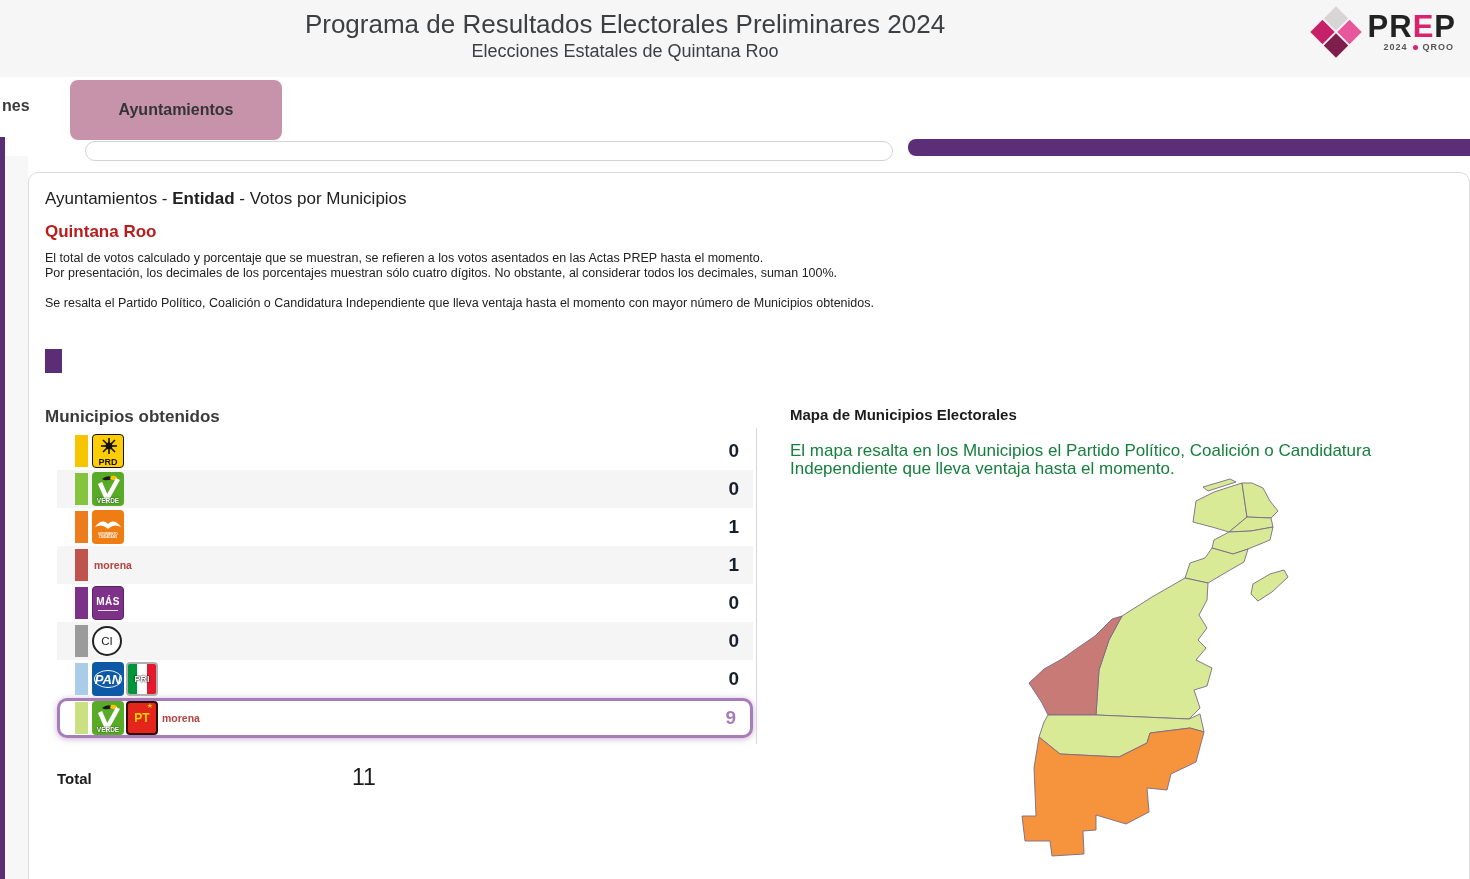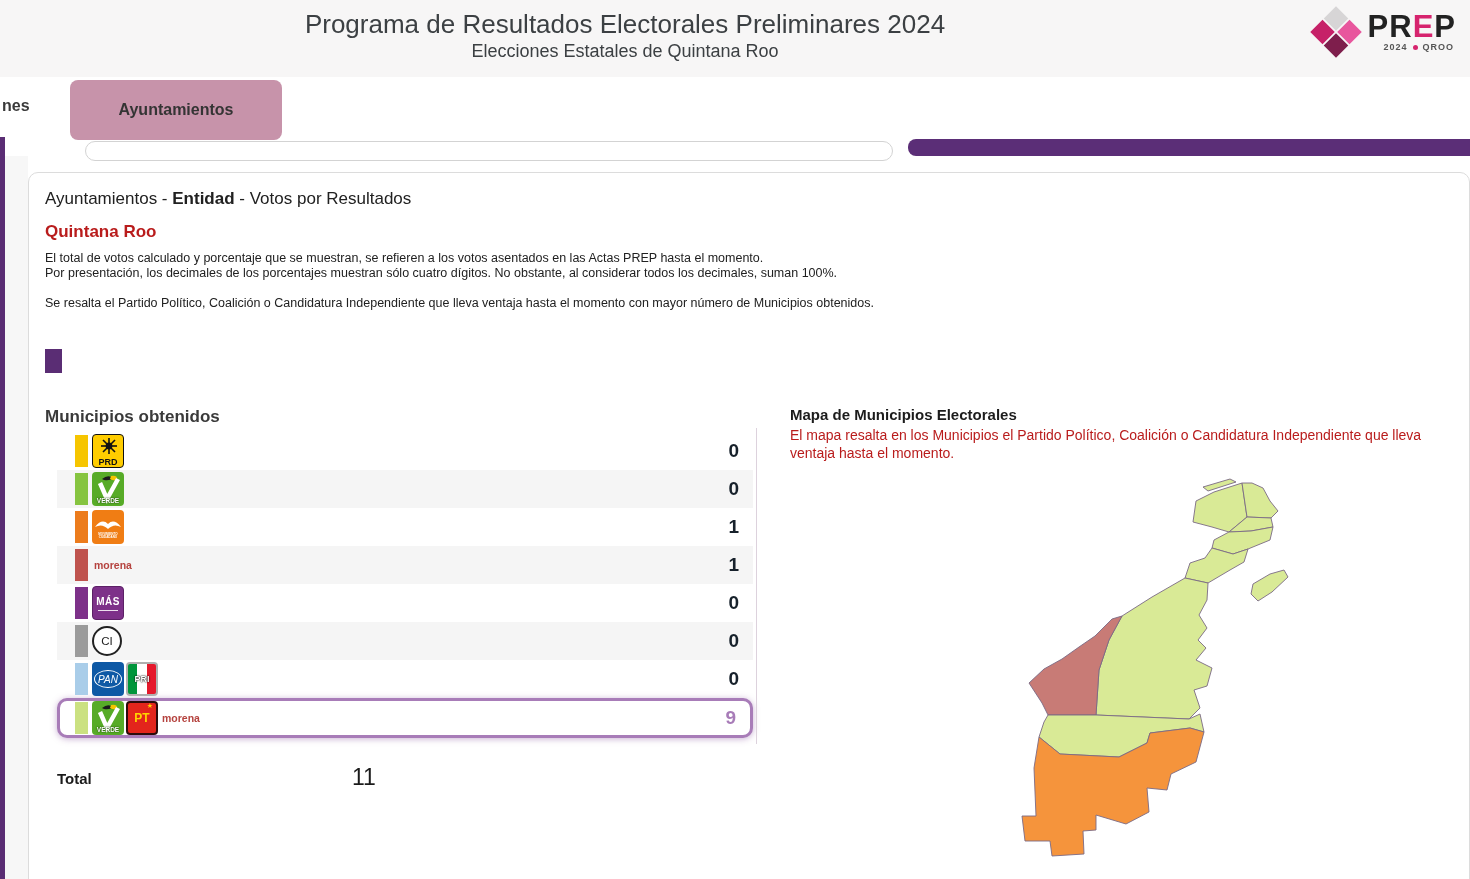--- a/index.html
+++ b/index.html
@@ -70,31 +70,31 @@
   .logo-mc{background:#f07d14;}
   .logo-mc .lbl{font-size:3px;color:#fff;line-height:3px;bottom:5px;}
   .logo-mas{background:#7d3189;border:1.5px solid #5c2166;}
   .logo-mas .mas-main{font-size:10px;font-weight:bold;color:#fff;letter-spacing:.5px;margin-top:-4px;}
   .logo-mas .mas-rule{position:absolute;bottom:8px;left:5px;right:5px;height:1px;background:rgba(255,255,255,.85);}
   .logo-ci{width:30px;height:30px;border-radius:50%;border:2.5px solid #222;background:#fff;}
   .logo-ci .ci-txt{font-size:11.5px;color:#222;font-weight:normal;}
   .logo-pan{background:#0e59a5;}
   .pan-oval{width:26px;height:16px;border:1.5px solid #fff;border-radius:50%;display:flex;
     align-items:center;justify-content:center;}
-  .pan-oval span{font-size:10px;font-weight:normal;font-style:italic;color:#fff;}
+  .pan-oval span{font-size:13px;font-weight:bold;font-style:italic;color:#fff;}
   .logo-pri{background:linear-gradient(90deg,#00953b 0%,#00953b 33%,#fff 33%,#fff 67%,#e5192c 67%);
     border:2px solid #b0b0b0;}
   .logo-pri span{font-size:9px;font-weight:bold;color:#fff;text-shadow:0 0 2px #000,0 0 1px #000;}
   .logo-pt{background:#e3251c;border:2px solid #2c0b0b;}
   .logo-pt .pt-txt{font-size:12px;font-weight:bold;color:#ffd400;}
   .logo-pt .pt-star{position:absolute;top:-1px;right:3px;font-size:7px;color:#ffd400;}
   .morena-txt{font-size:10.5px;font-weight:bold;color:#b5433f;margin-left:2px;}
   
   .map-title{position:absolute;left:790px;top:406px;font-size:15px;font-weight:bold;color:#1c1c1c;}
-  .map-desc{position:absolute;left:790px;top:426px;width:676px;font-size:14px;color:#b91c1c;line-height:18px;}
+  .map-desc{position:absolute;left:790px;top:442px;width:676px;font-size:17px;color:#15803d;line-height:18px;}
   .map-svg{position:absolute;left:1000px;top:470px;}
 </style>
 </head>
 <body>
 
 <div class="header">
   <div class="header-title">Programa de Resultados Electorales Preliminares 2024</div>
   <div class="header-subtitle">Elecciones Estatales de Quintana Roo</div>
   <div class="prep-logo">
     <svg width="52" height="52" viewBox="0 0 54 54">
@@ -120,21 +120,21 @@
 </div>
 
 <div class="left-strip"></div>
 <div class="gutter"></div>
 <div class="pill-bar"></div>
 <div class="purple-bar"></div>
 
 <div class="card"></div>
 
 <div class="breadcrumb">
-  <span>Ayuntamientos - </span><b>Entidad</b><span> - Votos por Resultados</span>
+  <span>Ayuntamientos - </span><b>Entidad</b><span> - Votos por Municipios</span>
 </div>
 <div class="state-name">Quintana Roo</div>
 <div class="note n1">El total de votos calculado y porcentaje que se muestran, se refieren a los votos asentados en las Actas PREP hasta el momento.</div>
 <div class="note n2">Por presentación, los decimales de los porcentajes muestran sólo cuatro dígitos. No obstante, al considerar todos los decimales, suman 100%.</div>
 <div class="note n3">Se resalta el Partido Político, Coalición o Candidatura Independiente que lleva ventaja hasta el momento con mayor número de Municipios obtenidos.</div>
 
 <div class="section-head">
   <span class="section-square"></span>
 </div>
 

